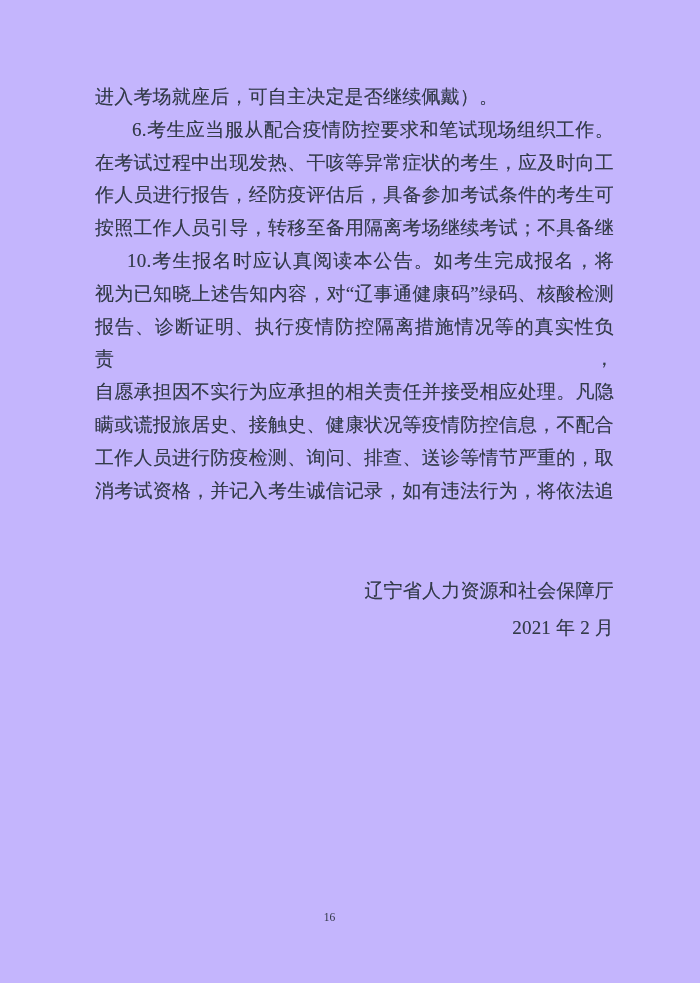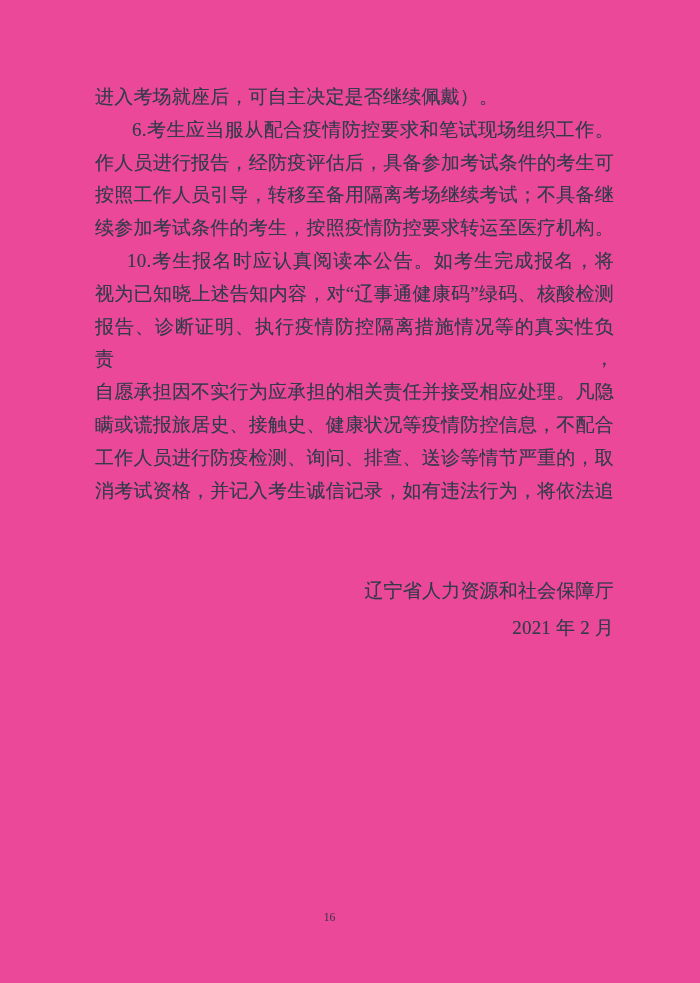--- a/index.html
+++ b/index.html
@@ -4,21 +4,21 @@
 <style>
   html, body {
     margin: 0;
     padding: 0;
     background: #ffffff;
   }
   .page {
     position: relative;
     width: 700px;
     height: 983px;
-    background: #ec4899;
+    background: #c4b5fd;
     overflow: hidden;
     font-family: "Liberation Serif", "DejaVu Serif", serif;
     color: #343b48;
   }
   .body-text {
     position: absolute;
     left: 95px;
     top: 81px;
     width: 519px;
     font-size: 19px;
@@ -64,23 +64,23 @@
   }
 </style>
 </head>
 <body>
 
 <div class="page">
 
   <div class="body-text">
     <div class="line">进入考场就座后，可自主决定是否继续佩戴）。</div>
     <div class="line fill indent1">6.考生应当服从配合疫情防控要求和笔试现场组织工作。</div>
+    <div class="line fill">在考试过程中出现发热、干咳等异常症状的考生，应及时向工</div>
     <div class="line fill">作人员进行报告，经防疫评估后，具备参加考试条件的考生可</div>
     <div class="line fill">按照工作人员引导，转移至备用隔离考场继续考试；不具备继</div>
-    <div class="line fill">续参加考试条件的考生，按照疫情防控要求转运至医疗机构。</div>
     <div class="line fill indent2">10.考生报名时应认真阅读本公告。如考生完成报名，将</div>
     <div class="line fill">视为已知晓上述告知内容，对“辽事通健康码”绿码、核酸检测</div>
     <div class="line fill">报告、诊断证明、执行疫情防控隔离措施情况等的真实性负责，</div>
     <div class="line fill">自愿承担因不实行为应承担的相关责任并接受相应处理。凡隐</div>
     <div class="line fill">瞒或谎报旅居史、接触史、健康状况等疫情防控信息，不配合</div>
     <div class="line fill">工作人员进行防疫检测、询问、排查、送诊等情节严重的，取</div>
     <div class="line fill">消考试资格，并记入考生诚信记录，如有违法行为，将依法追</div>
   </div>
 
   <div class="signature">

